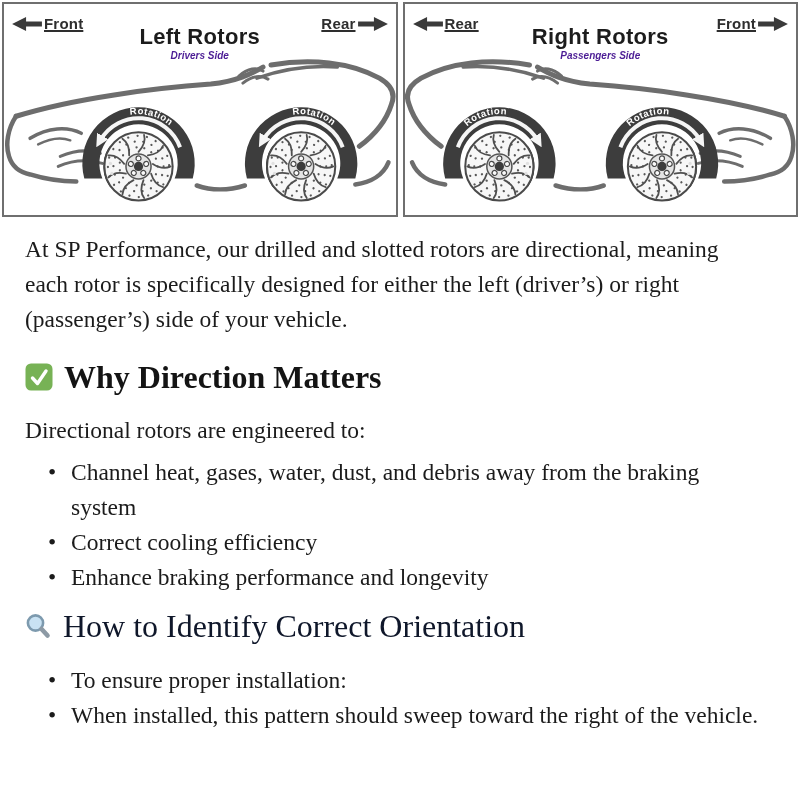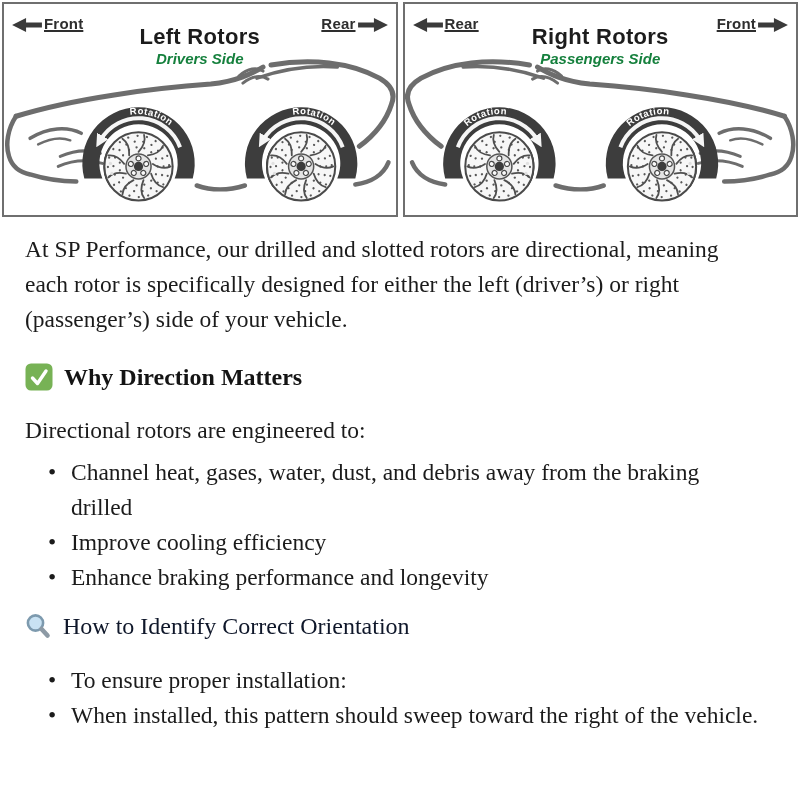--- a/index.html
+++ b/index.html
@@ -2,36 +2,36 @@
 <html><head>
 <meta charset="utf-8">
 <style>
   html,body{margin:0;padding:0;background:#fff;}
   .page{width:800px;background:#fff;font-family:"Liberation Serif",serif;color:#1b1b1b;}
 
   
   .diagram-row{display:flex;gap:5px;padding:2px 2px 0 2px;box-sizing:border-box;}
   .panel{flex:1;border:2.5px solid #6f6f6f;background:#fff;box-sizing:border-box;min-width:0;}
   .panel-header{position:relative;height:50px;font-family:"Liberation Sans",sans-serif;}
-  .dir{position:absolute;top:11px;display:flex;align-items:flex-end;gap:2px;}
+  .dir{position:absolute;top:11px;display:flex;align-items:center;gap:2px;}
   .dir-left{left:8px;}
   .dir-right{right:8px;}
   .dir-text{font-weight:bold;font-size:15px;color:#2e2e2e;text-decoration:underline;text-decoration-thickness:2px;letter-spacing:.2px;}
   .dir svg{display:block;}
   .title-block{text-align:center;padding-top:4px;}
   .panel-title{font-size:22px;font-weight:bold;color:#1c1c1c;letter-spacing:.3px;line-height:27px;margin-top:15px;}
-  .panel-subtitle{font-size:15px;font-weight:bold;font-style:italic;color:#15803d;margin-top:0;}
+  .panel-subtitle{font-size:10px;font-weight:bold;font-style:italic;color:#4c1d95;margin-top:0;}
   .car-svg{display:block;width:100%;height:auto;}
   .rot-text{font-family:"Liberation Sans",sans-serif;font-size:9.5px;font-weight:bold;fill:#ffffff;letter-spacing:.5px;}
   .rot-arrow{stroke:#f5f5f5;stroke-width:4;fill:none;}
 
   
   .article{padding:15px 25px 6px 25px;font-size:23.5px;line-height:35px;}
   .intro{margin:0 0 25px 0;max-width:722px;}
-  .sec-head{display:flex;align-items:center;gap:11px;font-size:24px;line-height:31px;margin:8px 0 20px 0;font-weight:bold;color:#141414;}
+  .sec-head{display:flex;align-items:center;gap:11px;font-size:32px;line-height:31px;margin:8px 0 20px 0;font-weight:bold;color:#141414;}
   .sec-head.light{font-weight:normal;color:#0f172a;margin:16px 0 21px 0;}
   .sec-head .ic{flex:0 0 auto;display:inline-flex;}
   .lead{margin:0 0 7px 0;}
   ul.blist{list-style:none;margin:0 0 8px 0;padding:0 0 0 46px;}
   ul.blist li{position:relative;margin:0;}
   ul.blist li::before{content:"\2022";position:absolute;left:-23px;top:0;color:#1b1b1b;}
   ul.s1 li{max-width:655px;}
   ul.s2 li{max-width:688px;}
 </style>
 </head>
@@ -170,22 +170,22 @@
             <rect x="0.5" y="0.5" width="27" height="27" rx="5.5" fill="#77b255"></rect>
             <path d="M7.5 15 L12.5 20.5 L21 8" fill="none" stroke="#ffffff" stroke-width="3.4" stroke-linecap="round" stroke-linejoin="round"></path>
           </svg>
       </span>
       <span>Why Direction Matters</span>
     </div>
 
     <p class="lead">Directional rotors are engineered to:</p>
 
     <ul class="blist s1">
-      <li>Channel heat, gases, water, dust, and debris away from the braking drilled</li>
-      <li>Improve cooling efficiency</li>
+      <li>Channel heat, gases, water, dust, and debris away from the braking system</li>
+      <li>Correct cooling efficiency</li>
       <li>Enhance braking performance and longevity</li>
     </ul>
 
     <div class="sec-head light">
       <span class="ic">
         <svg width="27" height="27" viewBox="0 0 27 27">
             <circle cx="10.5" cy="10" r="7.6" fill="#c9e2f3" stroke="#7d9aae" stroke-width="2.6"></circle>
             <line x1="16.5" y1="16" x2="22.5" y2="22.5" stroke="#8d9aa5" stroke-width="4.6" stroke-linecap="round"></line>
           </svg>
       </span>

